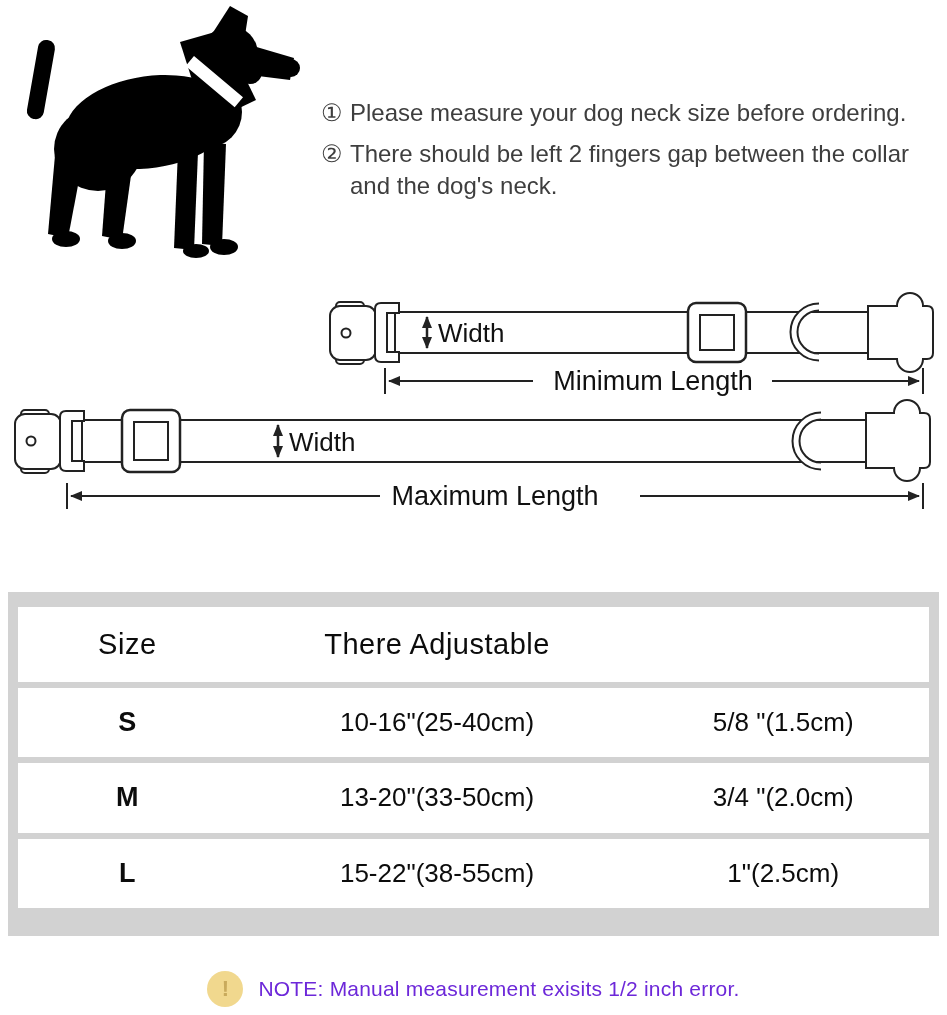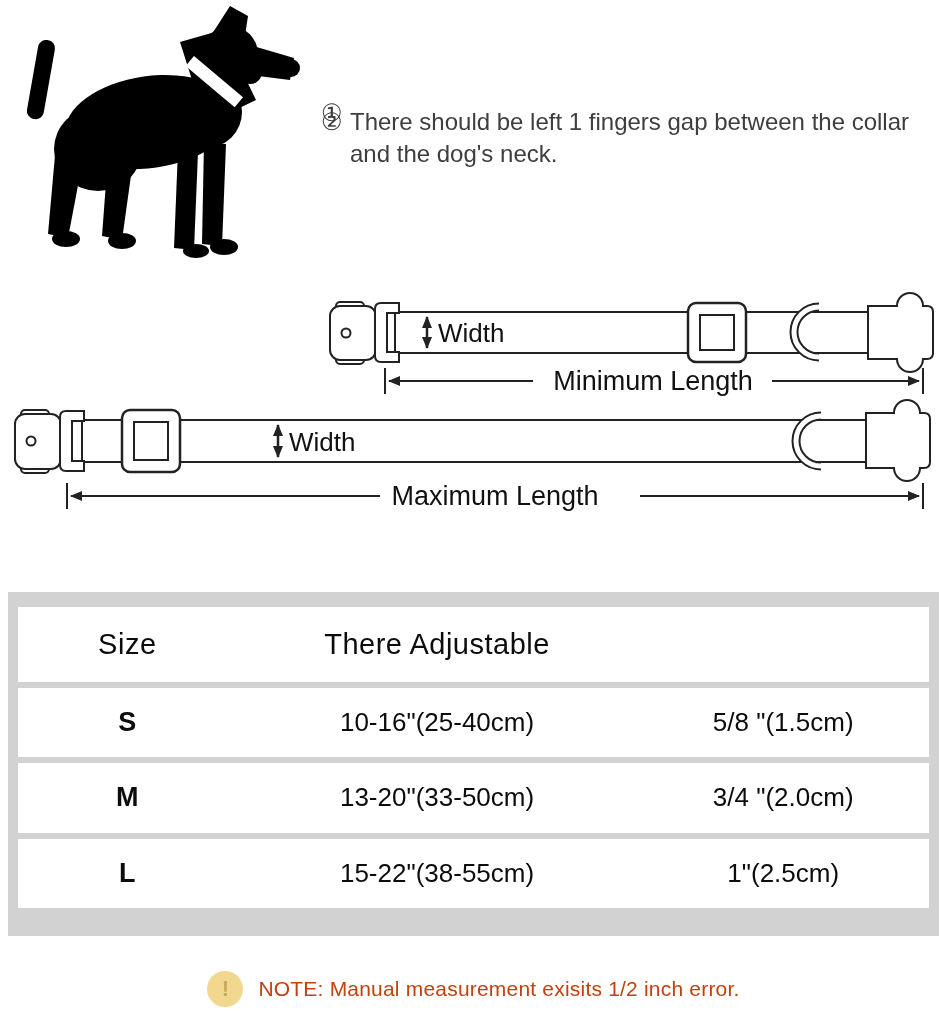--- a/index.html
+++ b/index.html
@@ -38,21 +38,21 @@
   .header .t-cell { font-size:29px; font-weight:400; letter-spacing:0.5px; }
   .body-row .c0 { font-size:27px; font-weight:700; }
   .body-row .c1, .body-row .c2 { font-size:26px; }
 
   
   #note { position:absolute; left:0; top:971px; width:100%;
     display:flex; align-items:center; justify-content:center; gap:15px; }
   #note-icon { width:36px; height:36px; border-radius:50%;
     background:#f1d88e; color:#c9aa5c; font-size:22px; font-weight:700;
     display:flex; align-items:center; justify-content:center; }
-  #note-text { font-size:21px; color:#c2410c; letter-spacing:0.2px;text-align:right; }
+  #note-text { font-size:21px; color:#6d28d9; letter-spacing:0.2px;text-align:right; }
 </style>
 </head>
 <body>
 
 <div id="stage">
 
   <svg id="dog" width="300" height="256" viewBox="0 0 300 256" aria-hidden="true">
     <g fill="#000" stroke="none">
 
       <rect x="28" y="36" width="17" height="80" rx="8" transform="rotate(10 36 44)"></rect>
@@ -77,24 +77,25 @@
       <polygon points="46,140 74,150 58,234 38,230"></polygon>
       <ellipse cx="56" cy="235" rx="14" ry="8"></ellipse>
     </g>
 
     <rect x="172" y="71" width="64" height="13" transform="rotate(40 204 78)" fill="#fff"></rect>
   </svg>
 
   <div id="instructions">
     <div class="inst-item">
       <span class="inst-num">①</span>
+      <span>Please measure your dog neck size before ordering.</span>
     </div>
     <div class="inst-item">
       <span class="inst-num">②</span>
-      <span>There should be left 1 fingers gap between the collar and the dog's neck.</span>
+      <span>There should be left 2 fingers gap between the collar and the dog's neck.</span>
     </div>
   </div>
 
   <svg id="diagram" width="947" height="235" viewBox="0 0 947 235">
     <defs>
       <marker id="ah" markerWidth="13" markerHeight="11" refX="11" refY="5" orient="auto-start-reverse" markerUnits="userSpaceOnUse">
         <path d="M0,0 L12,5 L0,10 Z" fill="#222"></path>
       </marker>
     </defs>
 

